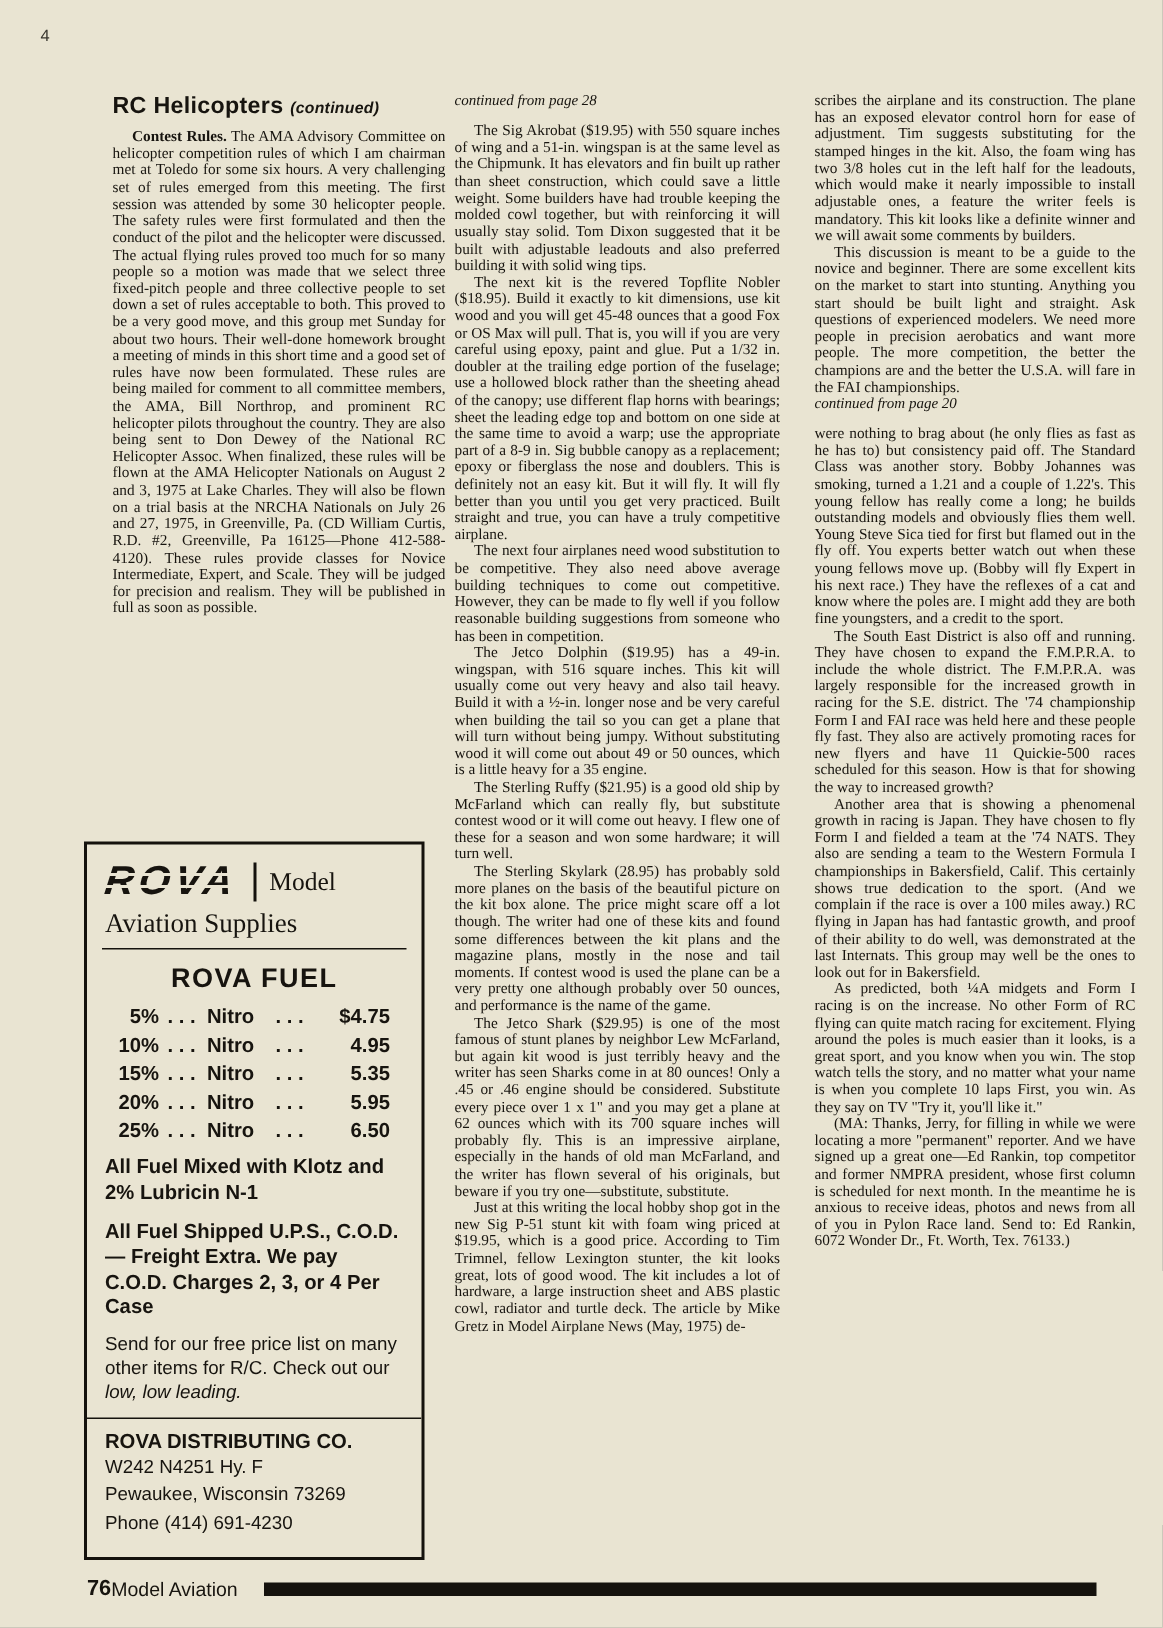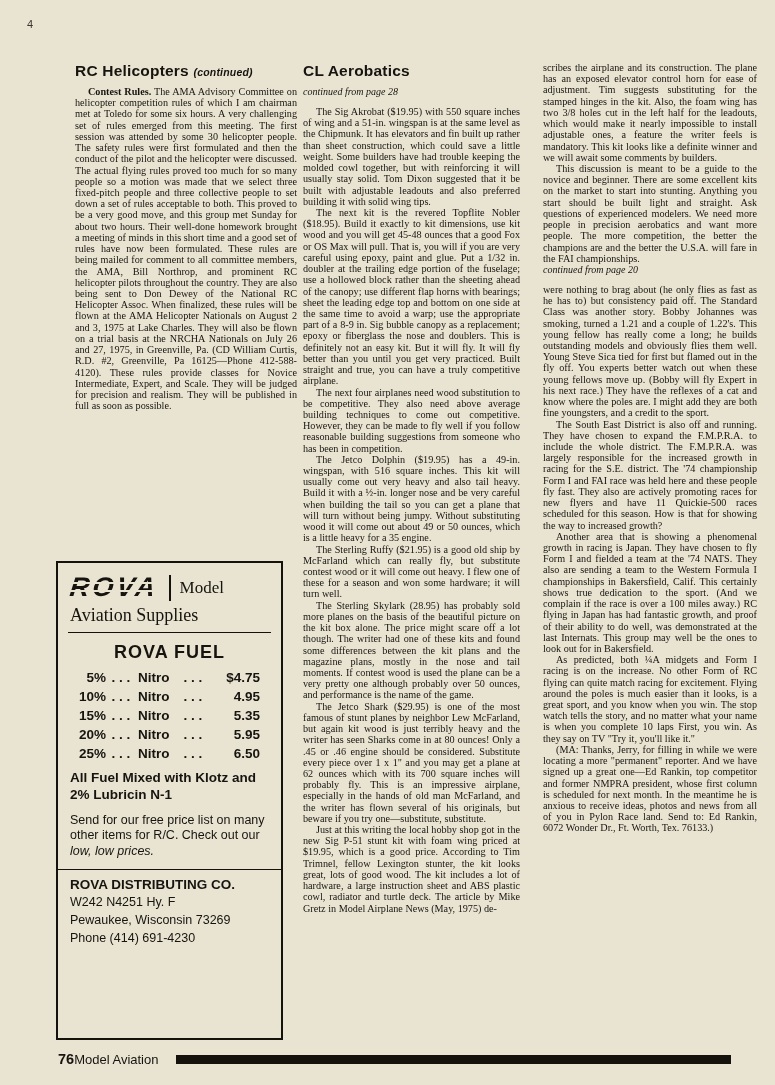--- a/index.html
+++ b/index.html
@@ -181,30 +181,30 @@
     </div>
     <div class="price-row">
       <span class="price-pct">25%</span>
       <span class="price-sep">. . .</span>
       <span class="price-label">Nitro</span>
       <span class="price-sep">. . .</span>
       <span class="price-val">6.50</span>
     </div>
 
     <div class="ad-note">All Fuel Mixed with Klotz and 2% Lubricin N-1</div>
-    <div class="ad-promo"><span>Send for our free price list on many other items for R/C. Check out our </span><span class="em">low, low prices.</span></div>
+    <div class="ad-note">All Fuel Shipped U.P.S., C.O.D. — Freight Extra. We pay C.O.D. Charges 2, 3, or 4 Per Case</div>
+    <div class="ad-promo"><span>Send for our free price list on many other items for R/C. Check out our </span><span class="em">low, low leading.</span></div>
     <hr class="ad-rule">
     <div class="ad-company">ROVA DISTRIBUTING CO.</div>
     <div class="ad-addr">W242 N4251 Hy. F</div>
     <div class="ad-addr">Pewaukee, Wisconsin 73269</div>
     <div class="ad-addr">Phone (414) 691-4230</div>
   </div>
 
   <div class="col col-mid">
-    <h2 class="heading">CL Aerobatics</h2>
     <p class="cont-note">continued from page 28</p>
     <p class="para">The Sig Akrobat ($19.95) with 550 square inches of wing and a 51-in. wingspan is at the same level as the Chipmunk. It has elevators and fin built up rather than sheet construction, which could save a little weight. Some builders have had trouble keeping the molded cowl together, but with reinforcing it will usually stay solid. Tom Dixon suggested that it be built with adjustable leadouts and also preferred building it with solid wing tips.</p>
     <p class="para">The next kit is the revered Topflite Nobler ($18.95). Build it exactly to kit dimensions, use kit wood and you will get 45-48 ounces that a good Fox or OS Max will pull. That is, you will if you are very careful using epoxy, paint and glue. Put a 1/32 in. doubler at the trailing edge portion of the fuselage; use a hollowed block rather than the sheeting ahead of the canopy; use different flap horns with bearings; sheet the leading edge top and bottom on one side at the same time to avoid a warp; use the appropriate part of a 8-9 in. Sig bubble canopy as a replacement; epoxy or fiberglass the nose and doublers. This is definitely not an easy kit. But it will fly. It will fly better than you until you get very practiced. Built straight and true, you can have a truly competitive airplane.</p>
     <p class="para">The next four airplanes need wood substitution to be competitive. They also need above average building techniques to come out competitive. However, they can be made to fly well if you follow reasonable building suggestions from someone who has been in competition.</p>
     <p class="para">The Jetco Dolphin ($19.95) has a 49-in. wingspan, with 516 square inches. This kit will usually come out very heavy and also tail heavy. Build it with a ½-in. longer nose and be very careful when building the tail so you can get a plane that will turn without being jumpy. Without substituting wood it will come out about 49 or 50 ounces, which is a little heavy for a 35 engine.</p>
     <p class="para">The Sterling Ruffy ($21.95) is a good old ship by McFarland which can really fly, but substitute contest wood or it will come out heavy. I flew one of these for a season and won some hardware; it will turn well.</p>
     <p class="para">The Sterling Skylark (28.95) has probably sold more planes on the basis of the beautiful picture on the kit box alone. The price might scare off a lot though. The writer had one of these kits and found some differences between the kit plans and the magazine plans, mostly in the nose and tail moments. If contest wood is used the plane can be a very pretty one although probably over 50 ounces, and performance is the name of the game.</p>
     <p class="para">The Jetco Shark ($29.95) is one of the most famous of stunt planes by neighbor Lew McFarland, but again kit wood is just terribly heavy and the writer has seen Sharks come in at 80 ounces! Only a .45 or .46 engine should be considered. Substitute every piece over 1 x 1" and you may get a plane at 62 ounces which with its 700 square inches will probably fly. This is an impressive airplane, especially in the hands of old man McFarland, and the writer has flown several of his originals, but beware if you try one—substitute, substitute.</p>
     <p class="para">Just at this writing the local hobby shop got in the new Sig P-51 stunt kit with foam wing priced at $19.95, which is a good price. According to Tim Trimnel, fellow Lexington stunter, the kit looks great, lots of good wood. The kit includes a lot of hardware, a large instruction sheet and ABS plastic cowl, radiator and turtle deck. The article by Mike Gretz in Model Airplane News (May, 1975) de-</p>
   </div>

